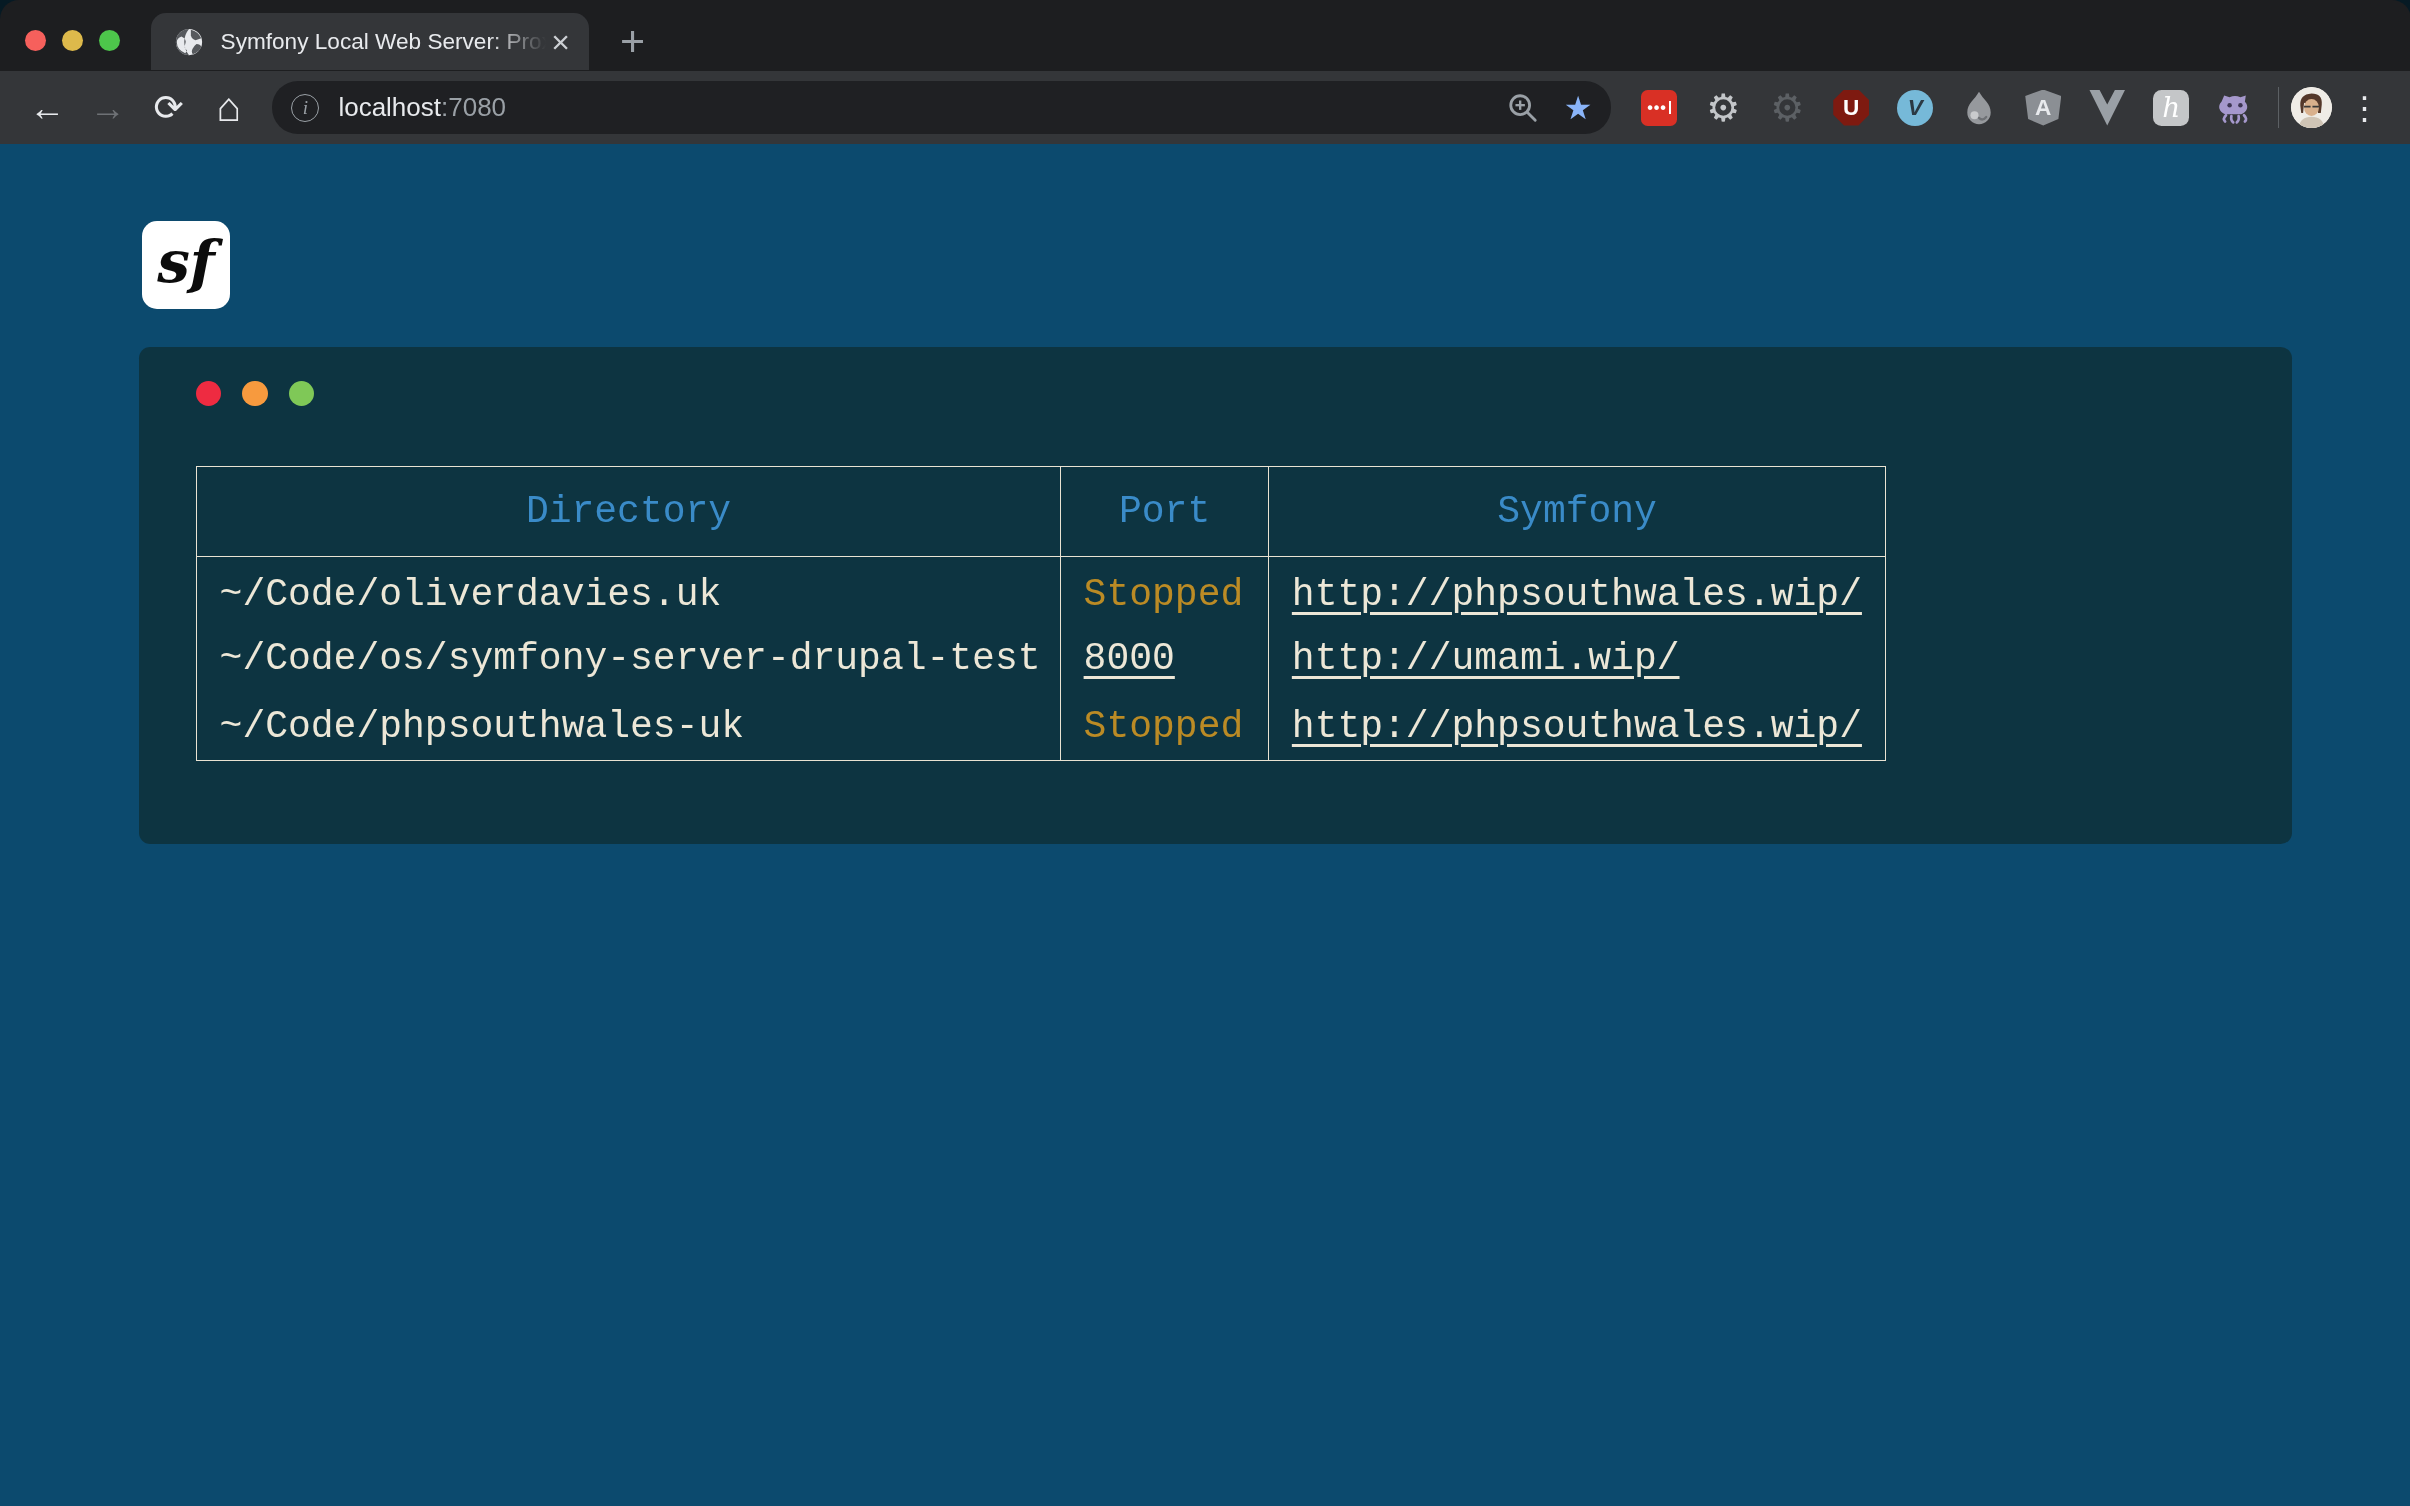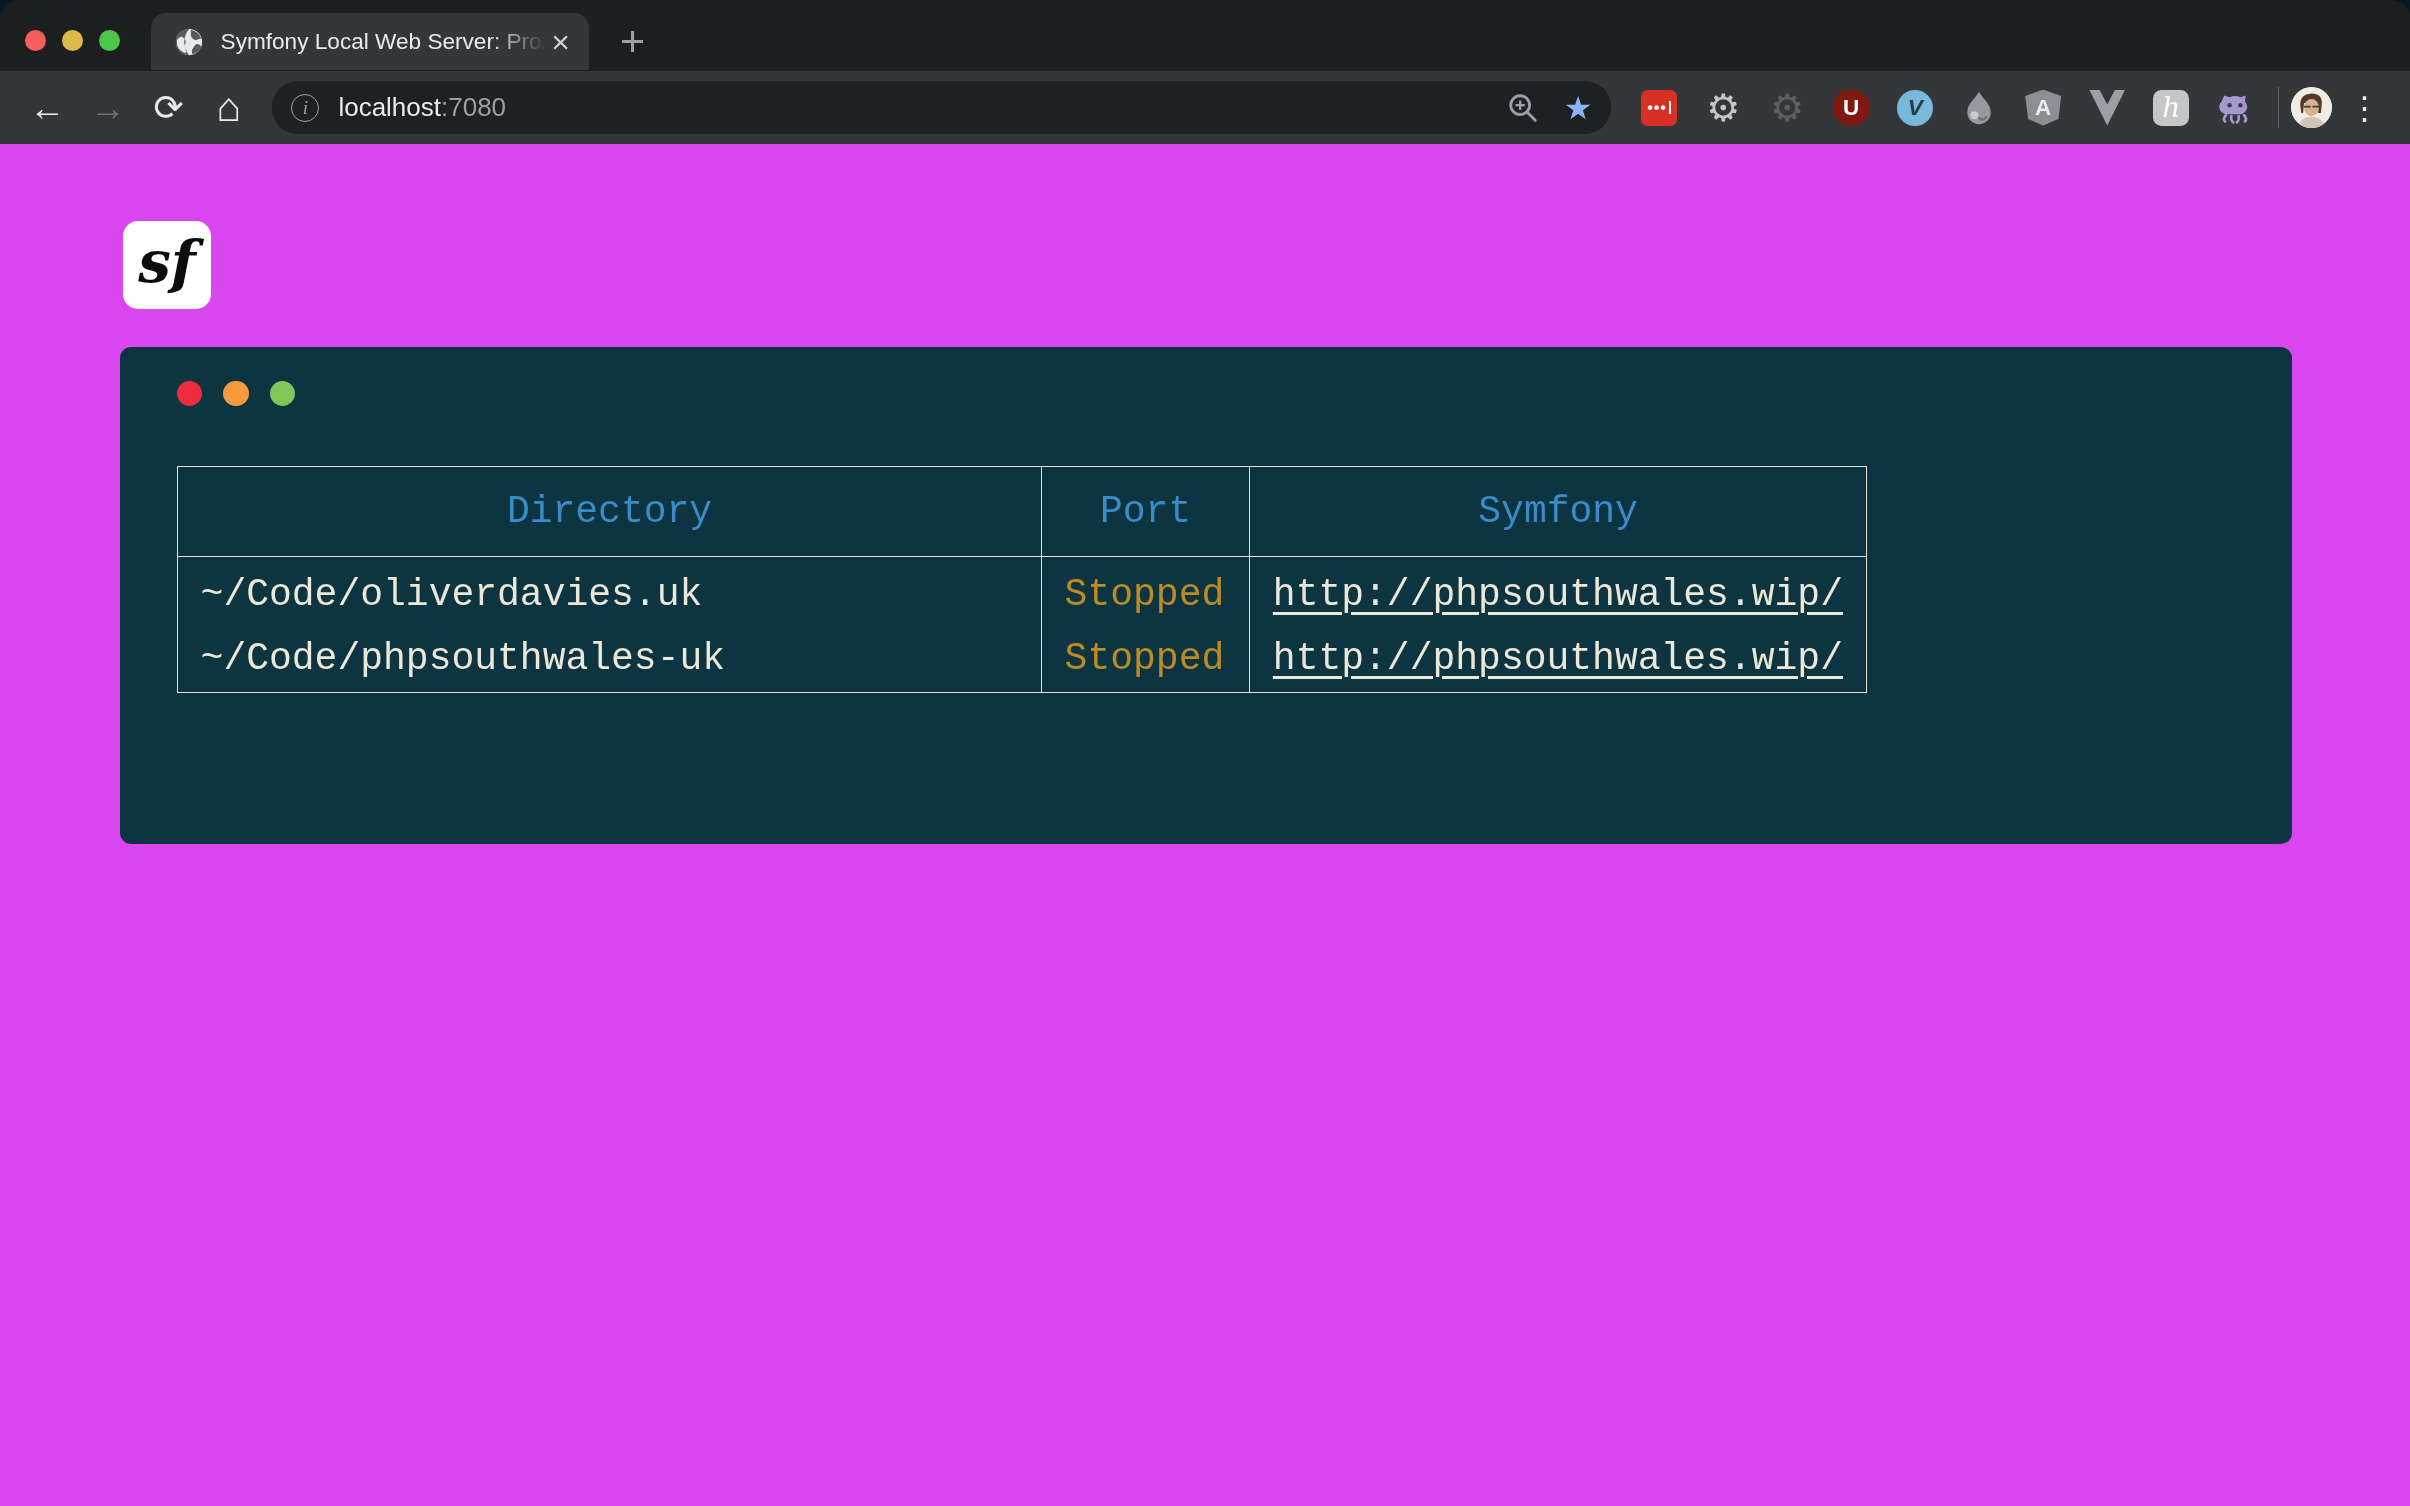--- a/index.html
+++ b/index.html
@@ -55,21 +55,21 @@
   .ext-angular { background:#8b8f94; clip-path:polygon(50% 0,100% 18%,92% 82%,50% 100%,8% 82%,0 18%);
          color:#e8eaed; font-weight:bold; font-size:22.6px; }
   .ext-vue { background:#9aa0a6; clip-path:polygon(0 0,28% 0,50% 42%,72% 0,100% 0,50% 100%); }
   .ext-honey { background:#c4c6c8; border-radius:8.5px; color:#fff; font-size:28px; font-style:italic;
          font-family:"DejaVu Serif", serif; }
   .separator { width:1.9px; height:41px; background:#5c6064; flex:none; margin:0 3.8px; }
   .avatar { width:41px; height:41px; border-radius:50%; overflow:hidden; flex:none; background:#efece6; }
   .menu-dots { color:#e8eaed; font-size:32px; padding:0 9.4px; flex:none; letter-spacing:0; }
 
   
-  .page { flex:1; background:#d946ef; overflow:hidden; }
+  .page { flex:1; background:#0c4a6e; overflow:hidden;padding-left:19px; }
   .brand { display:flex; align-items:center; margin:77px 0 0 123px; gap:26px; }
   .sf-logo { width:88px; height:88px; background:#fff; border-radius:15px; display:flex; align-items:center; justify-content:center; }
   .sf-glyph { font-family:"DejaVu Serif", serif; font-style:italic; font-weight:bold; font-size:58px; color:#0c0c0c;
          transform:translateY(-2.8px); }
   .brand-title { color:#fff; font-size:60px; font-weight:400; letter-spacing:0.5px; }
 
   .card { margin:38px 119px 0 120px; height:497px; background:#0d3441; border-radius:11.3px; padding:21.7px 56px 0 57px; }
   .card-lights { display:flex; gap:21px; margin-top:12.2px; }
   .cl { width:25.4px; height:25.4px; border-radius:50%; }
   .cl.red { background:#ee2b41; }
@@ -199,20 +199,25 @@
             <th class="col-domain">Symfony</th>
           </tr>
         </thead>
         <tbody>
           <tr class="body-row">
             <td class="col-dir">~/Code/oliverdavies.uk</td>
             <td class="col-port"><span class="status-stopped">Stopped</span></td>
             <td class="col-domain"><a class="cell-link" href="#">http://phpsouthwales.wip/</a></td>
           </tr>
           <tr class="body-row">
+            <td class="col-dir">~/Code/os/symfony-server-drupal-test</td>
+            <td class="col-port"><a class="cell-link" href="#">8000</a></td>
+            <td class="col-domain"><a class="cell-link" href="#">http://umami.wip/</a></td>
+          </tr>
+          <tr class="body-row">
             <td class="col-dir">~/Code/phpsouthwales-uk</td>
             <td class="col-port"><span class="status-stopped">Stopped</span></td>
             <td class="col-domain"><a class="cell-link" href="#">http://phpsouthwales.wip/</a></td>
           </tr>
         </tbody>
       </table>
     </div>
 
   </div>
 </div>

